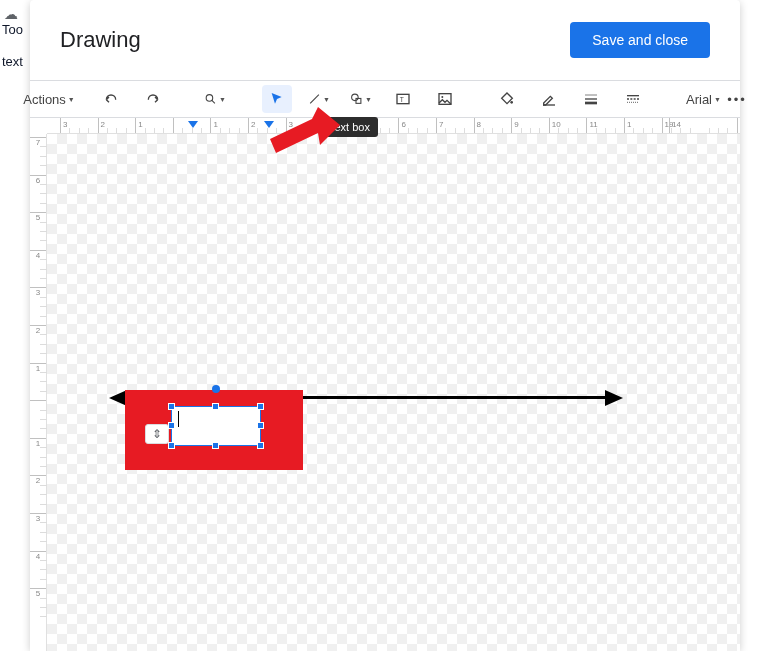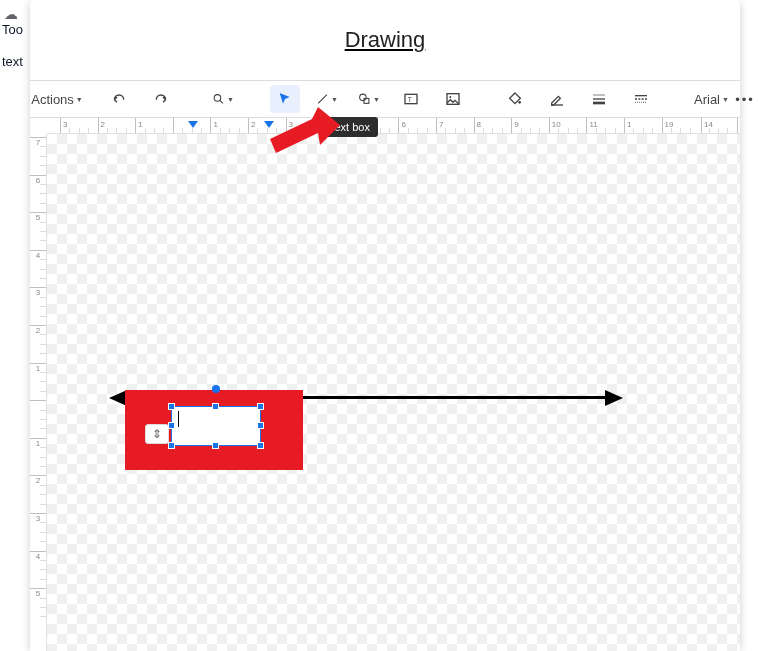--- a/index.html
+++ b/index.html
@@ -39,22 +39,21 @@
     border-radius: 4px;
     z-index: 10;
     display: flex;
     flex-direction: column;
   }
   .dialog-header {
     height: 80px;
     display: flex;
     align-items: center;
     padding: 0 30px;
-    justify-content: center;
-    text-decoration: underline;
+    justify-content: space-between;
   }
   .dialog-title {
     font-size: 22px;
     color: #202124;
     font-weight: 400;
   }
   .autosave {
     font-size: 12px;
     color: #80868b;
     flex: 1;
@@ -72,21 +71,21 @@
     cursor: pointer;
   }
   .toolbar-wrap {
     border-top: 1px solid #dadce0;
     border-bottom: 1px solid #dadce0;
   }
   .toolbar {
     display: flex;
     align-items: center;
     height: 36px;
-    padding: 0 12px;
+    padding: 0 4px;
     gap: 12px;
   }
   .tb-btn {
     height: 28px;
     min-width: 30px;
     border: none;
     background: transparent;
     display: inline-flex;
     align-items: center;
     justify-content: center;
@@ -286,20 +285,21 @@
 <div class="background-frag">
   <span class="bg-icon-cloud">☁</span>
   <span class="bg-text" style="top:22px;left:2px">Too</span>
   <span class="bg-text" style="top:54px;left:2px">text</span>
 </div>
 
 <div class="dialog">
 
   <div class="dialog-header">
     <div class="dialog-title">Drawing</div>
+    <button class="save-btn">Save and close</button>
   </div>
 
   <div class="toolbar-wrap">
     <div class="toolbar">
       <button class="tb-btn tb-text">
         <span>Actions</span>
           <span class="caret">▼</span>
       </button>
       <div class="tb-sep"></div>
       <button class="tb-btn">
@@ -454,21 +454,21 @@
       <div class="minor" style="left: 558.2px;"></div>
       <div class="minor" style="left: 567.6px;"></div>
       <div class="tick" style="left: 577px;">1</div>
       <div class="minor" style="left: 586.4px;"></div>
       <div class="minor" style="left: 595.8px;"></div>
       <div class="minor" style="left: 605.2px;"></div>
       <div class="tick" style="left: 614.6px;">19</div>
       <div class="minor" style="left: 624px;"></div>
       <div class="minor" style="left: 633.4px;"></div>
       <div class="minor" style="left: 642.8px;"></div>
-      <div class="tick" style="left: 654px;">14</div>
+      <div class="tick" style="left: 622px;">14</div>
       <div class="minor" style="left: 661.6px;"></div>
       <div class="minor" style="left: 671px;"></div>
       <div class="minor" style="left: 680.4px;"></div>
       <div class="tick" style="left: 689.8px;">15</div>
     </div>
 
   <div class="canvas-row">
 
     <div class="ruler-v" id="ruler-v">
         <div class="tick" style="top: 3px;">7</div>

